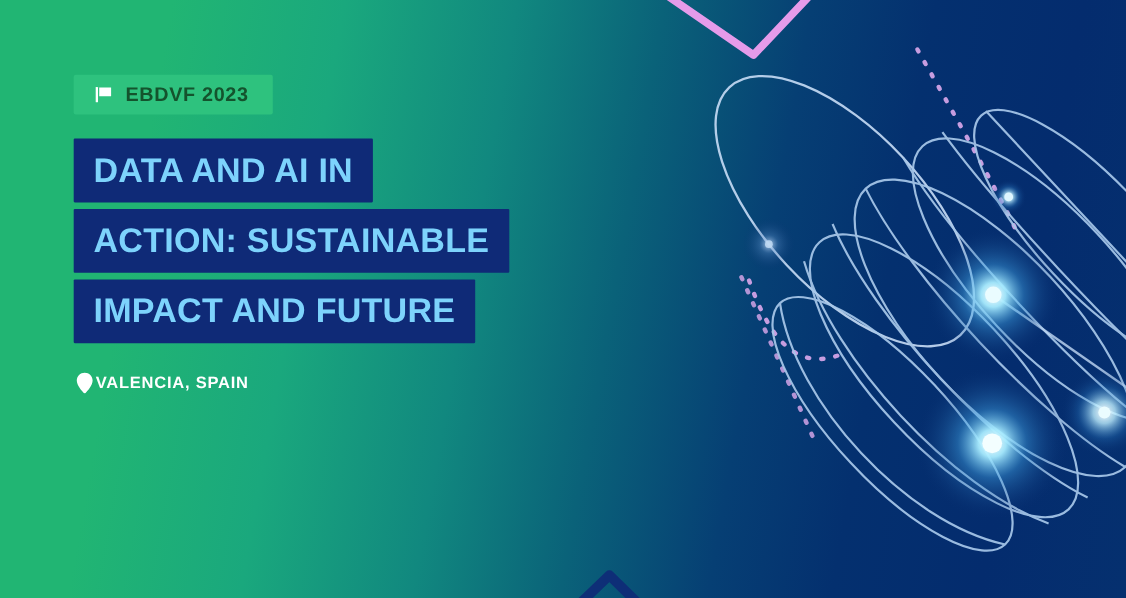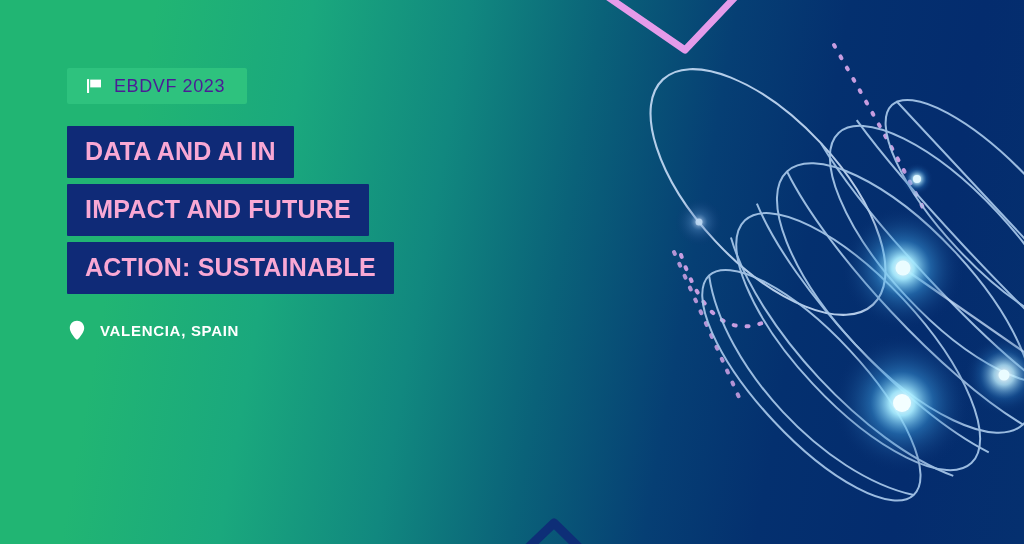--- a/index.html
+++ b/index.html
@@ -42,58 +42,57 @@
 
   .badge {
     display: inline-flex;
     align-items: center;
     gap: 11px;
     background: #2ec27e;
     padding: 9px 22px 9px 18px;
     border-radius: 2px;
   }
   .badge-label {
-    color: #4c1d95;
+    color: #14532d;
     font-size: 18px;
-    font-weight: normal;
+    font-weight: bold;
     letter-spacing: 0.6px;
     line-height: 1;
     white-space: nowrap;
   }
   .flag-icon svg { display: block; }
 
   .title-lines {
     margin-top: 22px;
     display: flex;
     flex-direction: column;
     align-items: flex-start;
     gap: 6px;
   }
   .title-line {
     background: #0f2a77;
-    color: #f9a8d4;
-    font-size: 25px;
+    color: #7dd3fc;
+    font-size: 31px;
     font-weight: bold;
     letter-spacing: 0.2px;
     line-height: 1;
     padding: 13px 18px 14px 18px;
     white-space: nowrap;
     border-radius: 1px;
   }
 
   .meta {
     margin-top: 26px;
     display: flex;
     flex-direction: column;
     gap: 16px;
   }
   .meta-row {
     display: flex;
     align-items: center;
-    gap: 13px;
   }
   .meta-icon { display: block; width: 20px; text-align: center; }
   .meta-icon svg { display: block; margin: 0 auto; }
   .meta-label {
     color: #ffffff;
     font-size: 15px;
     font-weight: bold;
     letter-spacing: 0.7px;
     line-height: 1;
     white-space: nowrap;
@@ -188,22 +187,22 @@
           <rect x="2" y="2" width="2.1" height="14" rx="0.6" fill="#ffffff"></rect>
           <path d="M5.2 2.6 H16 V10.4 H5.2 Z" fill="#ffffff"></path>
           <path d="M5.2 2.6 H16 L13.4 5.0 L16 7.6 H5.2 Z" fill="#2ec27e" opacity="0"></path>
         </svg>
       </span>
       <span class="badge-label">EBDVF 2023</span>
     </div>
 
     <div class="title-lines">
       <div class="title-line">DATA AND AI IN</div>
+      <div class="title-line">ACTION: SUSTAINABLE</div>
       <div class="title-line">IMPACT AND FUTURE</div>
-      <div class="title-line">ACTION: SUSTAINABLE</div>
     </div>
 
     <div class="meta">
 
       <div class="meta-row">
         <span class="meta-icon">
           <svg width="16" height="20" viewBox="0 0 16 20" aria-hidden="true">
             <path d="M8 0.8 C3.9 0.8 0.8 4.0 0.8 8.0 C0.8 12.3 5.4 17.6 7.2 19.3
                      C7.6 19.7 8.4 19.7 8.8 19.3 C10.6 17.6 15.2 12.3 15.2 8.0
                      C15.2 4.0 12.1 0.8 8 0.8 Z" fill="#ffffff"></path>

